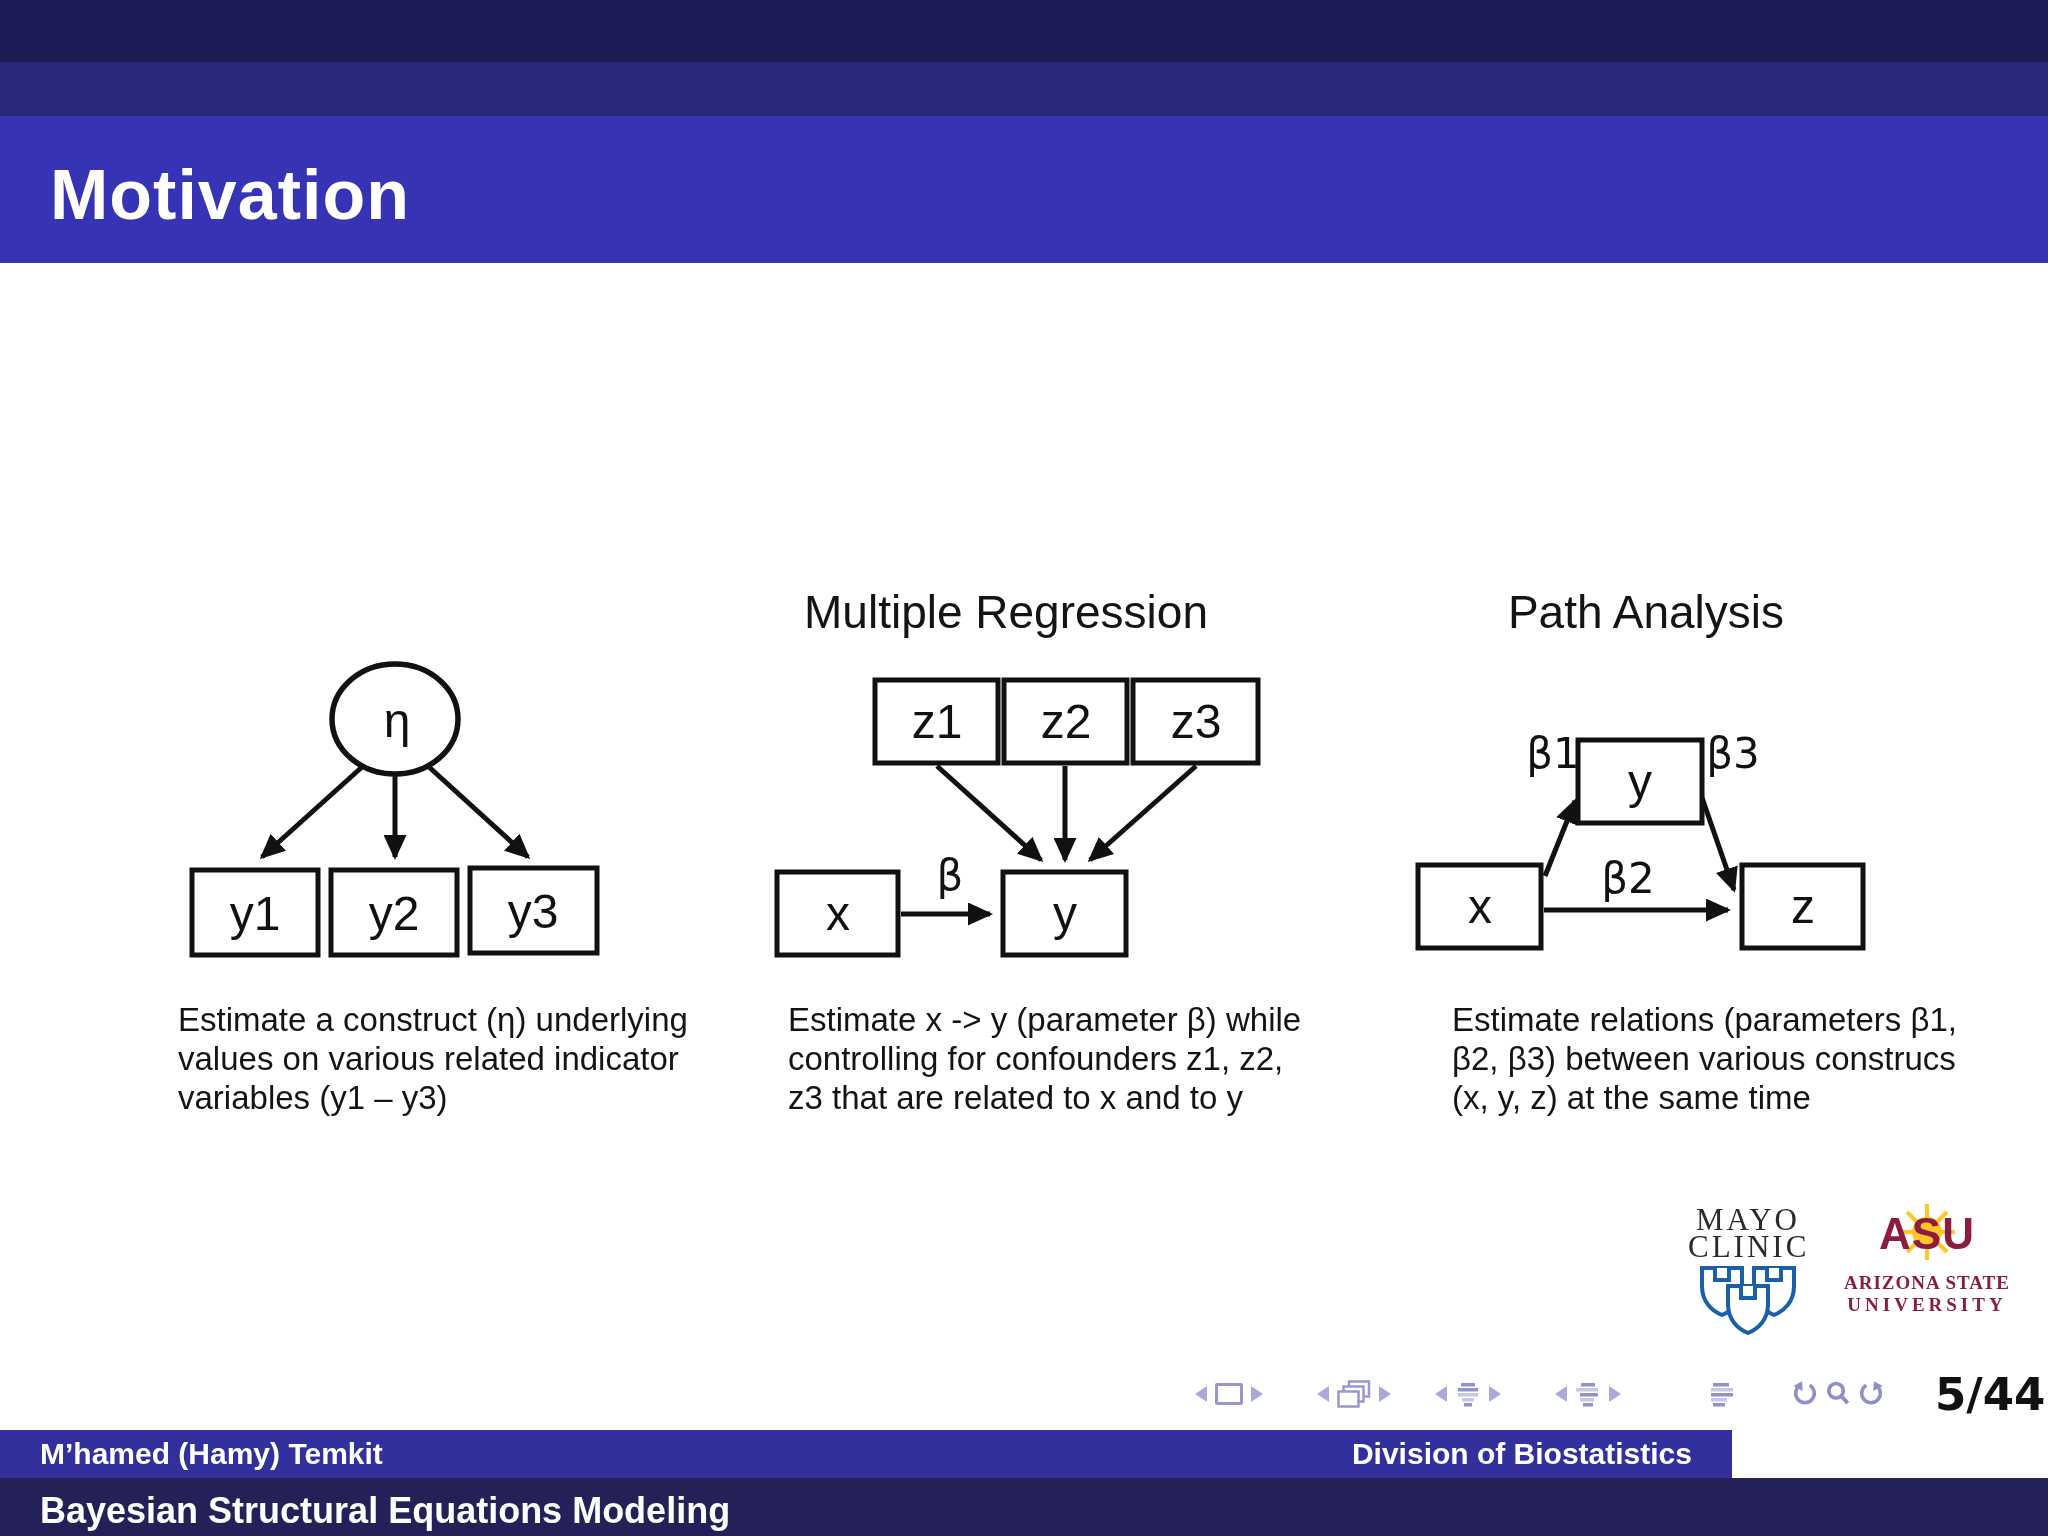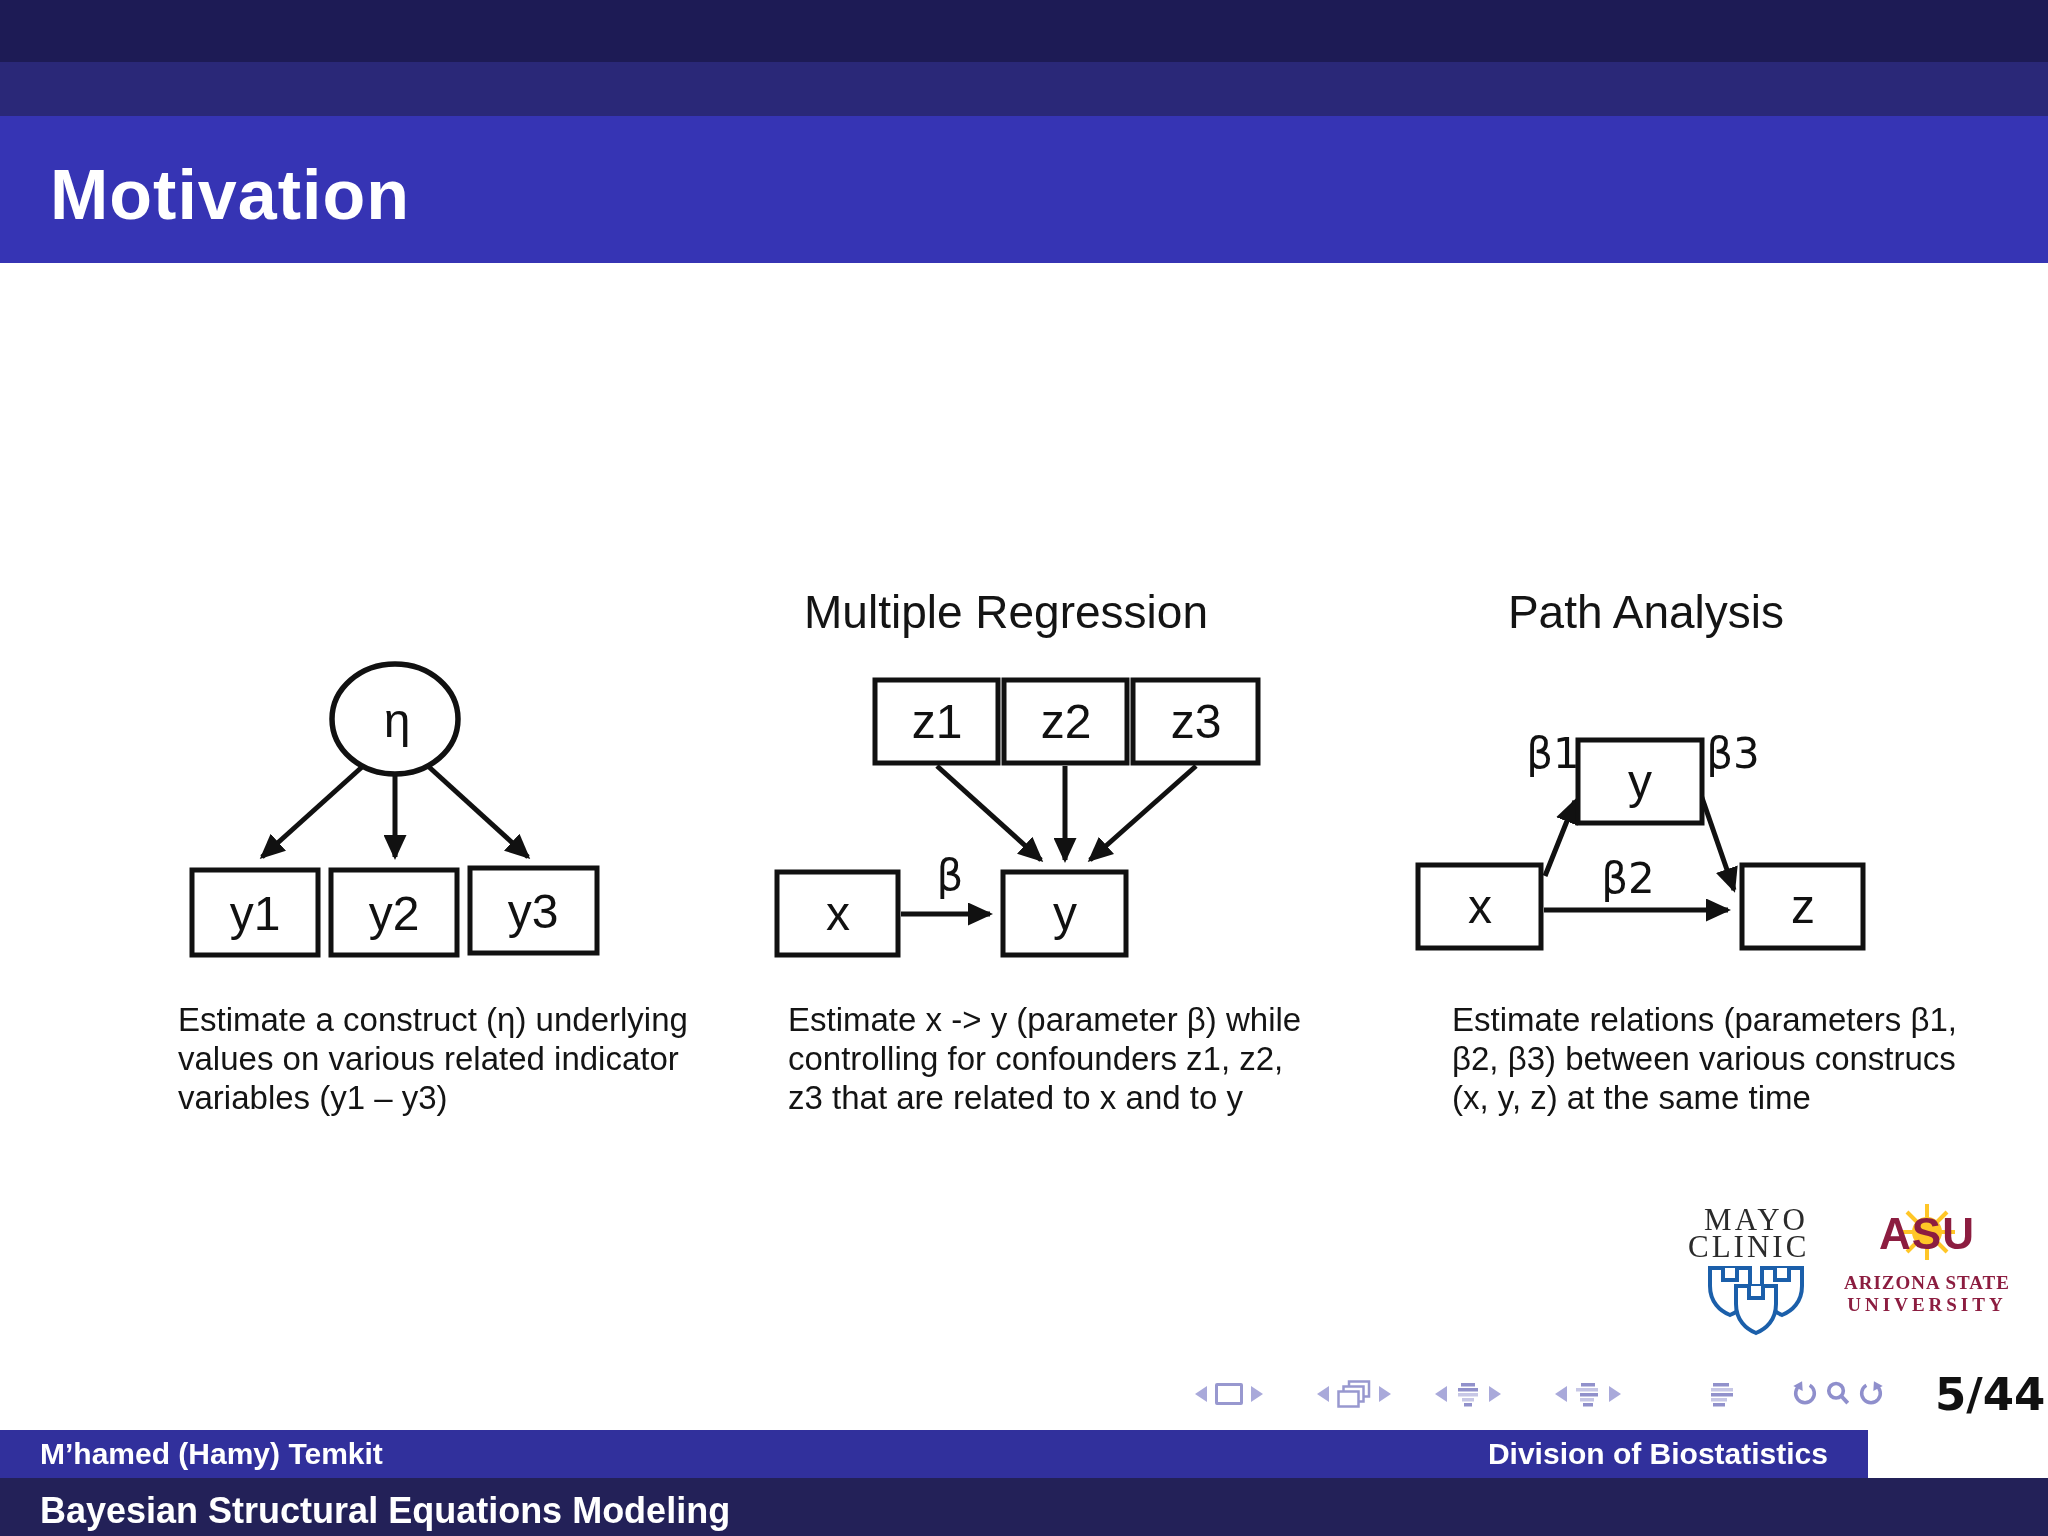--- a/index.html
+++ b/index.html
@@ -21,41 +21,41 @@
     font-size:46px;color:#141414;}
   .caption{position:absolute;top:1000px;font-size:33px;line-height:39px;
     color:#141414;white-space:pre-line;}
   svg.diagram{position:absolute;overflow:visible;}
   .node-rect{fill:#ffffff;stroke:#111111;stroke-width:5;}
   .node-ellipse{fill:#ffffff;stroke:#111111;stroke-width:5.5;}
   .edge{stroke:#111111;stroke-width:5;fill:none;}
   .node-label{font-family:"Liberation Sans",sans-serif;font-size:48px;fill:#111111;text-anchor:middle;}
   .param-label{font-family:"DejaVu Sans",sans-serif;font-size:42px;fill:#111111;text-anchor:middle;}
   
-  .mayo{position:absolute;left:1688px;top:1206px;width:120px;text-align:right;}
+  .mayo{position:absolute;left:1688px;top:1206px;width:120px;text-align:center;}
   .mayo .m1,.mayo .m2{font-family:"Liberation Serif",serif;color:#2b2b2b;
     font-size:31px;letter-spacing:3px;line-height:27px;}
   .mayo svg{margin-top:4px;}
   .asu{position:absolute;left:1842px;top:1198px;width:170px;text-align:center;}
   .asu-mark{position:relative;height:72px;}
   .asu-mark .sun{position:absolute;left:50%;top:50%;transform:translate(-50%,-50%);}
   .asu-mark .asu-txt{position:relative;font-size:44px;font-weight:bold;color:#8c1d40;
     letter-spacing:1px;line-height:72px;}
   .asu-l1{font-family:"Liberation Serif",serif;color:#8c1d40;font-size:19px;font-weight:600;letter-spacing:1px;margin-top:2px;text-align:center;}
   .asu-l2{font-family:"Liberation Serif",serif;color:#8c1d40;font-size:19px;font-weight:600;letter-spacing:4px;}
   
   .navbar{position:absolute;left:1195px;top:1372px;height:44px;display:flex;align-items:center;}
   .navgroup{display:flex;align-items:center;gap:8px;}
   .tri{width:0;height:0;border-top:8px solid transparent;border-bottom:8px solid transparent;display:inline-block;}
   .tri-l{border-right:12px solid #a9a9da;}
   .tri-r{border-left:12px solid #a9a9da;}
   .frame-ic{width:22px;height:16px;border:3px solid #9898cf;border-radius:2px;display:inline-block;background:transparent;}
   .page-num{font-size:45px;font-weight:bold;color:#111111;margin-left:50px;font-family:"DejaVu Sans",sans-serif;}
   
-  .foot1{position:absolute;left:0;top:1430px;width:1868px;height:48px;background:#31309c;}
+  .foot1{position:absolute;left:0;top:1430px;width:1732px;height:48px;background:#31309c;}
   .foot2{position:absolute;left:0;top:1478px;width:2048px;height:72px;background:#232158;}
   .foot1 .author{position:absolute;left:40px;top:50%;transform:translateY(-50%);
     color:#fff;font-weight:bold;font-size:30px;}
   .foot1 .institute{position:absolute;right:40px;top:50%;transform:translateY(-50%);
     color:#fff;font-weight:bold;font-size:30px;}
   .foot2 .talk{position:absolute;left:40px;top:46%;transform:translateY(-50%);
     color:#fff;font-weight:bold;font-size:36px;}
 </style>
 </head>
 <body>

